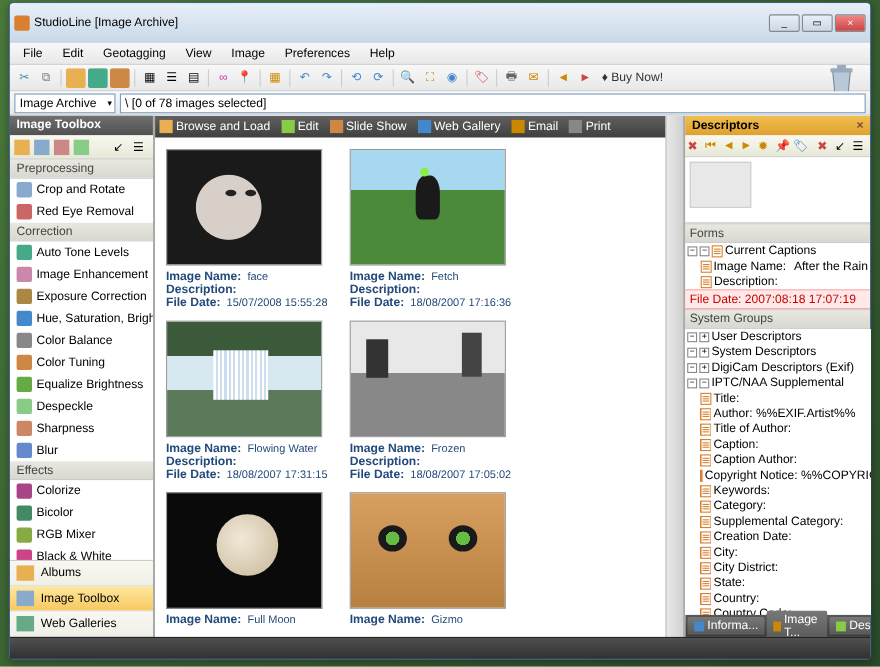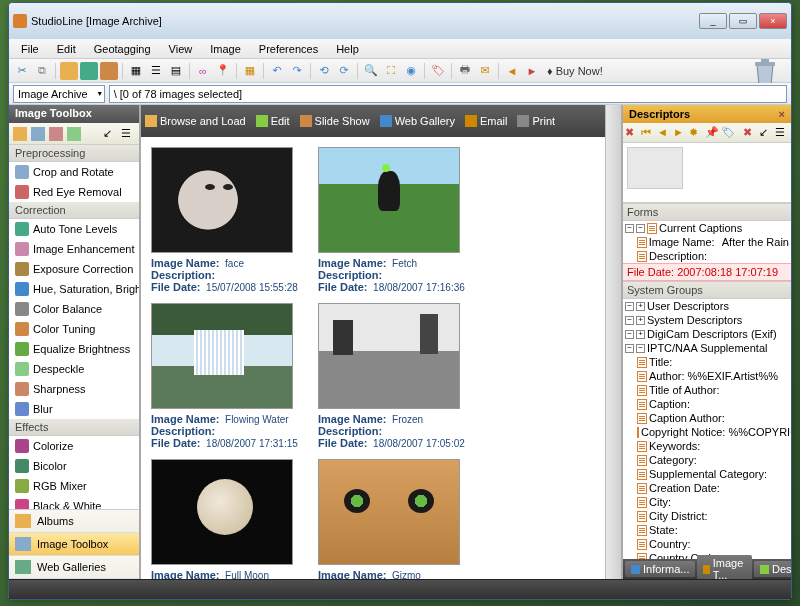--- a/index.html
+++ b/index.html
@@ -31,21 +31,21 @@
 .panel-icons .pico { width: 14px; height: 14px; cursor: pointer; }
 .toolbox { flex: 1; overflow-y: auto; background: #fff; }
 .group-header { background: linear-gradient(#e8e8e0,#d8d8d0); padding: 2px 6px; border-bottom: 1px solid #ccc; font-weight: normal; color: #444; }
 .tool-item { padding: 3px 6px; display: flex; align-items: center; gap: 4px; cursor: pointer; white-space: nowrap; overflow: hidden; }
 .tool-item .ti { width: 14px; height: 14px; flex-shrink: 0; border-radius: 2px; }
 .bottom-tabs { border-top: 1px solid #ccc; }
 .btab { padding: 4px 6px; display: flex; align-items: center; gap: 6px; border-bottom: 1px solid #ddd; cursor: pointer; background: linear-gradient(#f8f8f0,#f0f0e8); }
 .btab.active { background: linear-gradient(#fde8a0,#f8c860); }
 .btab .bi { width: 16px; height: 14px; }
 .center { flex: 1; display: flex; flex-direction: column; background: #fff; }
-.center-toolbar { height: 32px; background: linear-gradient(#606060,#404040); display: flex; align-items: center; padding: 0 4px; gap: 10px; }
+.center-toolbar { height: 20px; background: linear-gradient(#606060,#404040); display: flex; align-items: center; padding: 0 4px; gap: 10px; }
 .center-toolbar .cbtn { color: #fff; cursor: pointer; display: flex; align-items: center; gap: 3px; }
 .center-toolbar .cico { width: 12px; height: 12px; }
 .gallery { flex: 1; overflow-y: auto; padding: 10px; display: flex; flex-wrap: wrap; gap: 10px; align-content: flex-start; }
 .thumb-card { width: 157px; }
 .thumb { width: 142px; height: 106px; border: 1px solid #999; background: #888; display: flex; align-items: center; justify-content: center; overflow: hidden; position: relative; }
 .meta { margin-top: 4px; font-size: 10px; color: #234a7a; }
 .meta b { color: #234a7a; }
 .rightpanel { width: 170px; background: #f0f0e8; border-left: 2px solid #aaa; display: flex; flex-direction: column; }
 .rp-title { height: 18px; background: linear-gradient(#f0c050,#e0a030); color: #000; padding: 2px 6px; font-weight: bold; display: flex; align-items: center; }
 .rp-title .x { margin-left: auto; cursor: pointer; color: #844; }

